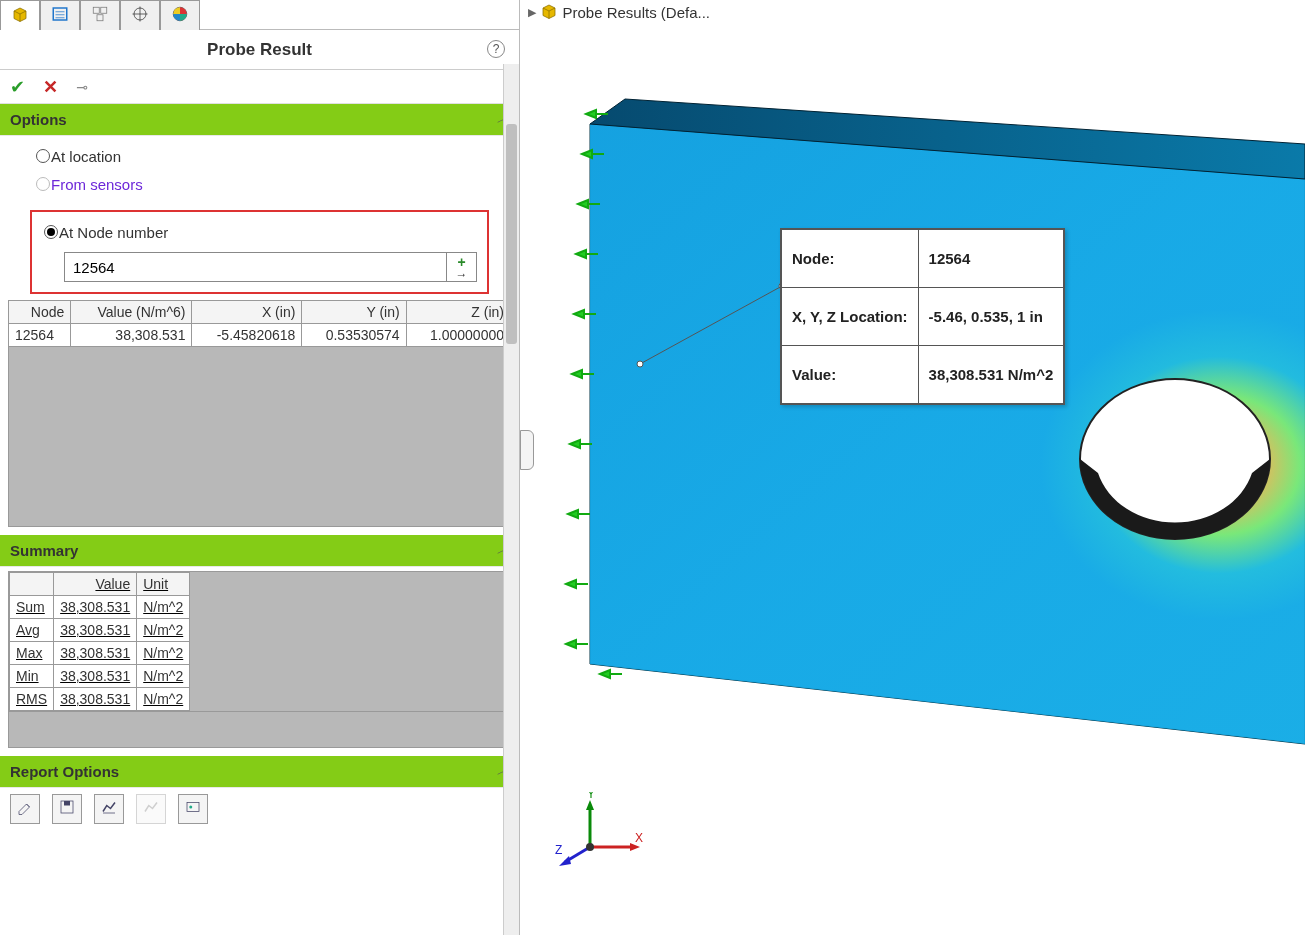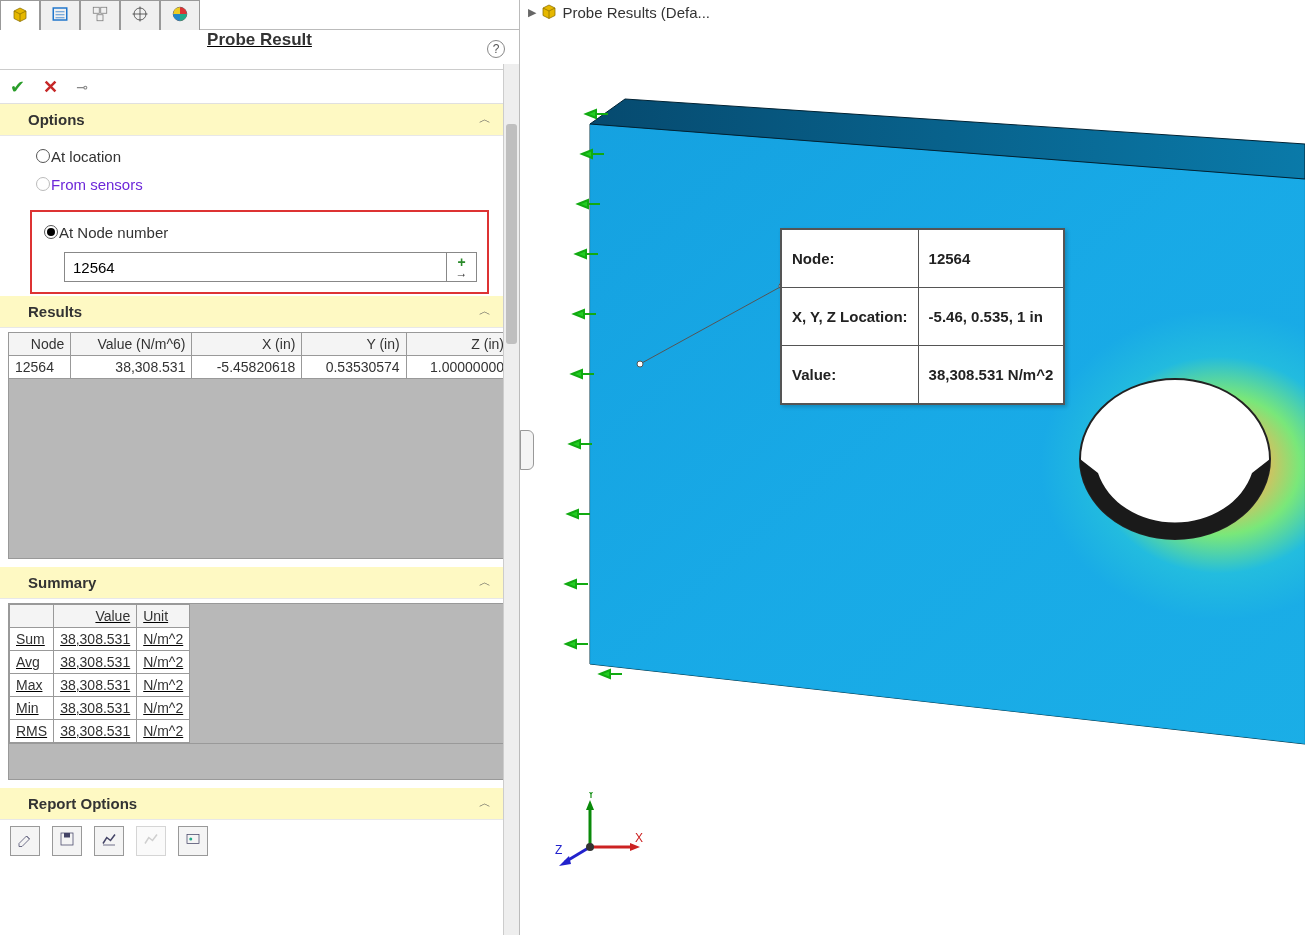--- a/index.html
+++ b/index.html
@@ -8,33 +8,33 @@
 .left-panel { position: absolute; left: 0; top: 0; width: 520px; height: 935px; background: #fff; border-right: 1px solid #bbb; }
 .right-area { position: absolute; left: 520px; top: 0; right: 0; bottom: 0; background: #fff; }
 
 
 .tabstrip { height: 30px; background: #fff; border-bottom: 1px solid #bbb; display: flex; }
 .tabstrip .tab { width: 40px; height: 30px; border: 1px solid #999; border-bottom: none; display: flex; align-items: center; justify-content: center; background: #f0f0f0; }
 .tabstrip .tab.active { background: #fff; }
 .tabstrip .tab svg { width: 18px; height: 18px; }
 
 
-.title-row { height: 40px; display: flex; align-items: flex-start; justify-content: center; position: relative; border-bottom: 1px solid #ccc; text-decoration: underline; }
+.title-row { height: 40px; display: flex; align-items: center; justify-content: center; position: relative; border-bottom: 1px solid #ccc; }
 .title-row .title { font-weight: 600; color: #333; font-size: 17px; }
 .title-row .help { position: absolute; right: 14px; top: 10px; width: 18px; height: 18px; border: 1px solid #888; border-radius: 9px; display: flex; align-items: center; justify-content: center; font-size: 12px; color: #555; }
 
 
 .confirm-row { height: 34px; display: flex; align-items: center; gap: 18px; padding-left: 10px; border-bottom: 1px solid #e0e0e0; }
 .confirm-row .ok { color: #2a9d2a; font-size: 18px; }
 .confirm-row .cancel { color: #c62828; font-size: 18px; font-weight: bold; }
 .confirm-row .pin { color: #888; font-size: 14px; }
 
 
 .section { }
-.section-head { height: 32px; display: flex; align-items: center; justify-content: space-between; padding: 0 28px; background: #fef9c3; border-bottom: 1px solid #e8e8e8; }
+.section-head { height: 32px; display: flex; align-items: center; justify-content: space-between; padding: 0 10px; background: #84cc16; border-bottom: 1px solid #e8e8e8; }
 .section-head .lbl { font-weight: 600; font-size: 15px; color: #333; }
 .section-head .chev { color: #555; font-size: 12px; }
 
 
 .options-body { padding: 6px 6px 10px 36px; }
 .radio-row { display: flex; align-items: center; gap: 1px; height: 28px; font-size: 15px; color: #333; }
 .radio-row.disabled { color: #6d28d9; }
 .radio { width: 14px; height: 14px; border: 1px solid #555; border-radius: 50%; display: inline-flex; align-items: center; justify-content: center; }
 .radio.disabled { border-color: #bbb; }
 .radio .dot { width: 8px; height: 8px; background: #000; border-radius: 50%; }
@@ -186,24 +186,20 @@
         <input class="node-input" value="12564" style="">
         <div class="node-add">
           <span class="plus">+</span>
           <span class="arrow">→</span>
         </div>
       </div>
     </div>
   </div>
 
   <div class="section">
-    <div class="section-head">
-      <span class="lbl">Results</span>
-      <span class="chev">︿</span>
-    </div>
     <div class="results-body">
       <table class="rtable">
         <tbody>
             <tr>
           <th style="text-align:right">Node</th>
           <th style="text-align:right">Value (N/m^6)</th>
           <th style="text-align:right">X (in)</th>
           <th style="text-align:right">Y (in)</th>
           <th style="text-align:right">Z (in)</th>
         </tr>

